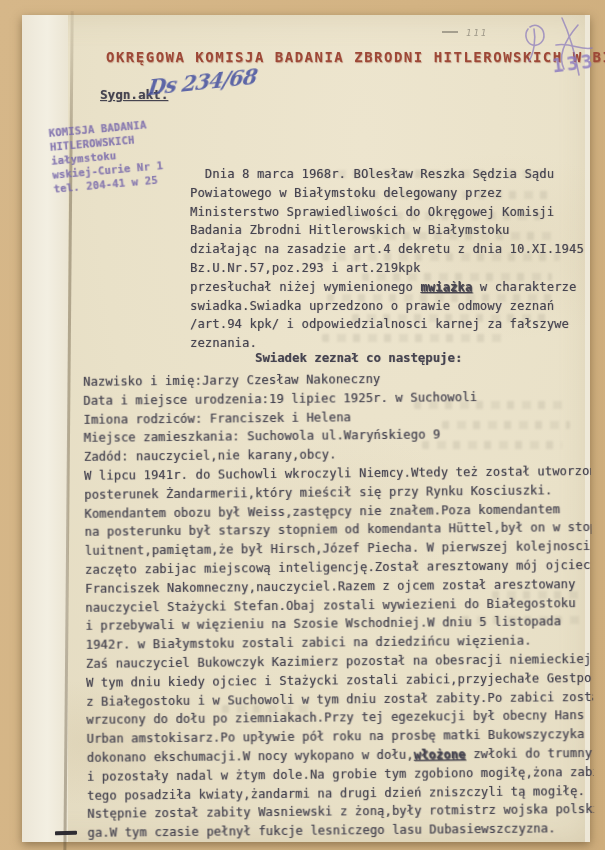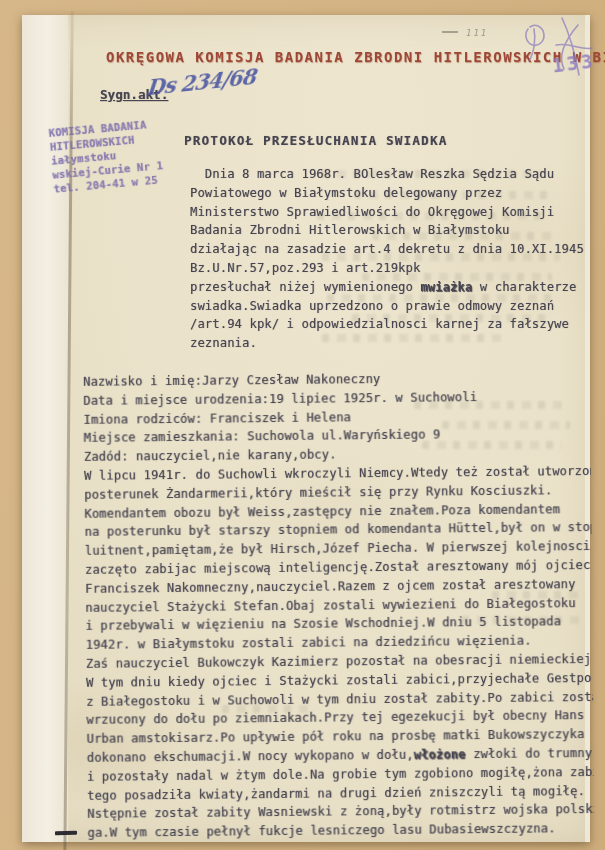--- a/index.html
+++ b/index.html
@@ -19,21 +19,21 @@
   }
   .left-strip{position:absolute;left:0;top:0;width:46px;height:100%;
     background:linear-gradient(90deg,#ece6d7 0%,#f3efe2 55%,#ebe5d3 100%);}
   .right-strip{position:absolute;right:0;top:0;width:5px;height:100%;background:#f0ebdd;opacity:.85;}
   .fold{position:absolute;left:45px;top:-4px;width:3px;height:103%;
     background:linear-gradient(180deg,rgba(110,95,70,.12),rgba(90,75,50,.42) 18%,rgba(95,80,55,.34) 70%,rgba(90,75,50,.4));
     transform:rotate(.5deg);}
   .typed{position:absolute;color:#46444f;white-space:pre;filter:blur(.22px);
     text-shadow:.5px .4px .7px rgba(70,65,85,.5);}
   .tline{height:18.8px;line-height:18.8px;font-size:12.1px;letter-spacing:.15px;}
-  .tline .overtyped{font-weight:bold;text-shadow:.8px .5px .8px rgba(50,48,62,.85);}
+  .tline .overtyped{font-weight:bold;text-shadow:.8px .5px .8px rgba(50,48,62,.85);text-decoration:underline;}
   .letterhead{left:84px;top:34px;font-size:14px;font-weight:bold;letter-spacing:1.5px;
     color:#9d4837;text-shadow:.6px .5px .9px rgba(150,70,50,.45);}
   .sygn{left:78px;top:72px;font-size:12.6px;font-weight:bold;text-decoration:underline;}
   .handnum{position:absolute;left:126px;top:54px;font-family:"DejaVu Serif",serif;
     font-style:italic;font-weight:bold;font-size:21px;color:#4a55a2;opacity:.88;
     transform:rotate(-6deg) skewX(-14deg);letter-spacing:-1px;filter:blur(.2px);}
   .stamp{position:absolute;left:29px;top:106px;transform:rotate(-5deg);
     color:#7b6cad;font-size:10.6px;font-weight:bold;letter-spacing:.8px;opacity:.88;
     filter:blur(.25px);text-shadow:0 0 1px rgba(120,105,170,.55);}
   .stamp .tline{height:14px;line-height:14px;font-size:10.6px;}
@@ -81,24 +81,24 @@
     <div class="bleed" style="left:200px;top:690px;width:90px;"></div>
   </div>
 
   <div class="typed letterhead">OKRĘGOWA KOMISJA BADANIA ZBRODNI HITLEROWSKICH W BIAŁYMSTOKU</div>
 
   <div class="typed sygn">Sygn.akt.</div>
   <div class="handnum">Ds 234/68</div>
 
   <div class="stamp typed"><div class="tline"><span>KOMISJA BADANIA</span></div><div class="tline"><span>HITLEROWSKICH</span></div><div class="tline"><span>iałymstoku</span></div><div class="tline"><span>wskiej-Curie Nr 1</span></div><div class="tline"><span>tel. 204-41 w 25</span></div></div>
 
-  <div class="typed doc-title">PROTOKOŁ PRZESŁUCHANIA SWIADKA</div>
 
   <div class="typed intro"><div class="tline"><span>  Dnia 8 marca 1968r. BOlesław Reszka Sędzia Sądu</span></div><div class="tline"><span>Powiatowego w Białymstoku delegowany przez</span></div><div class="tline"><span>Ministerstwo Sprawiedliwości do Okręgowej Komisji</span></div><div class="tline"><span>Badania Zbrodni Hitlerowskich w Białymstoku</span></div><div class="tline"><span>działając na zasadzie art.4 dekretu z dnia 10.XI.1945</span></div><div class="tline"><span>Bz.U.Nr.57,poz.293 i art.219kpk</span></div><div class="tline"><span>przesłuchał niżej wymienionego </span><span class="overtyped">mwiażka</span><span> w charakterze</span></div><div class="tline"><span>swiadka.Swiadka uprzedzono o prawie odmowy zeznań</span></div><div class="tline"><span>/art.94 kpk/ i odpowiedzialnosci karnej za fałszywe</span></div><div class="tline"><span>zeznania.</span></div></div>
 
+  <div class="typed heading">Swiadek zeznał co następuje:</div>
 
   <div class="typed bodytext"><div class="tline"><span>Nazwisko i imię:Jarzy Czesław Nakoneczny</span></div><div class="tline"><span>Data i miejsce urodzenia:19 lipiec 1925r. w Suchowoli</span></div><div class="tline"><span>Imiona rodziców: Franciszek i Helena</span></div><div class="tline"><span>Miejsce zamieszkania: Suchowola ul.Waryńskiego 9</span></div><div class="tline"><span>Zadód: nauczyciel,nie karany,obcy.</span></div><div class="tline"><span>W lipcu 1941r. do Suchowli wkroczyli Niemcy.Wtedy też został utworzony</span></div><div class="tline"><span>posterunek Żandarmerii,który mieścił się przy Rynku Kosciuszki.</span></div><div class="tline"><span>Komendantem obozu był Weiss,zastępcy nie znałem.Poza komendantem</span></div><div class="tline"><span>na posterunku był starszy stopniem od komendanta Hüttel,był on w stopniu</span></div><div class="tline"><span>luitnent,pamiętam,że był Hirsch,Józef Piecha. W pierwszej kolejnosci</span></div><div class="tline"><span>zaczęto zabijac miejscową inteligencję.Został aresztowany mój ojciec</span></div><div class="tline"><span>Franciszek Nakomneczny,nauczyciel.Razem z ojcem został aresztowany</span></div><div class="tline"><span>nauczyciel Stażycki Stefan.Obaj zostali wywiezieni do Białegostoku</span></div><div class="tline"><span>i przebywali w więzieniu na Szosie Wschodniej.W dniu 5 listopada</span></div><div class="tline"><span>1942r. w Białymstoku zostali zabici na dziedzińcu więzienia.</span></div><div class="tline"><span>Zaś nauczyciel Bukowczyk Kazimierz pozostał na obesracji niemieckiej.</span></div><div class="tline"><span>W tym dniu kiedy ojciec i Stażycki zostali zabici,przyjechałe Gestpo</span></div><div class="tline"><span>z Białegostoku i w Suchowoli w tym dniu został zabity.Po zabici został</span></div><div class="tline"><span>wrzucony do dołu po ziemniakach.Przy tej egezekucji był obecny Hans</span></div><div class="tline"><span>Urban amstokisarz.Po upływie pół roku na prosbę matki Bukowszyczyka</span></div><div class="tline"><span>dokonano ekschumacji.W nocy wykopano w dołu,</span><span class="overtyped">włożone</span><span> zwłoki do trumny</span></div><div class="tline"><span>i pozostały nadal w żtym dole.Na grobie tym zgobiono mogiłę,żona zabit</span></div><div class="tline"><span>tego posadziła kwiaty,żandarmi na drugi dzień zniszczyli tą mogiłę.</span></div><div class="tline"><span>Nstępnie został zabity Wasniewski z żoną,były rotmistrz wojska polskie</span></div><div class="tline"><span>ga.W tym czasie pełnył fukcje lesniczego lasu Dubasiewszczyzna.</span></div></div>
 
   <div class="pagenum">133</div>
 
   <div class="pencil"><span class="dash"></span><span>111</span></div>
 
   <svg class="scribble" width="100" height="72" viewBox="0 0 100 72">
     <g fill="none" stroke="#8a79bd" stroke-width="1.6" stroke-linecap="round">
       <path d="M30,12 a9,10 0 1 1 -2,2 M34,14 c2,10 0,24 -5,32"></path>

